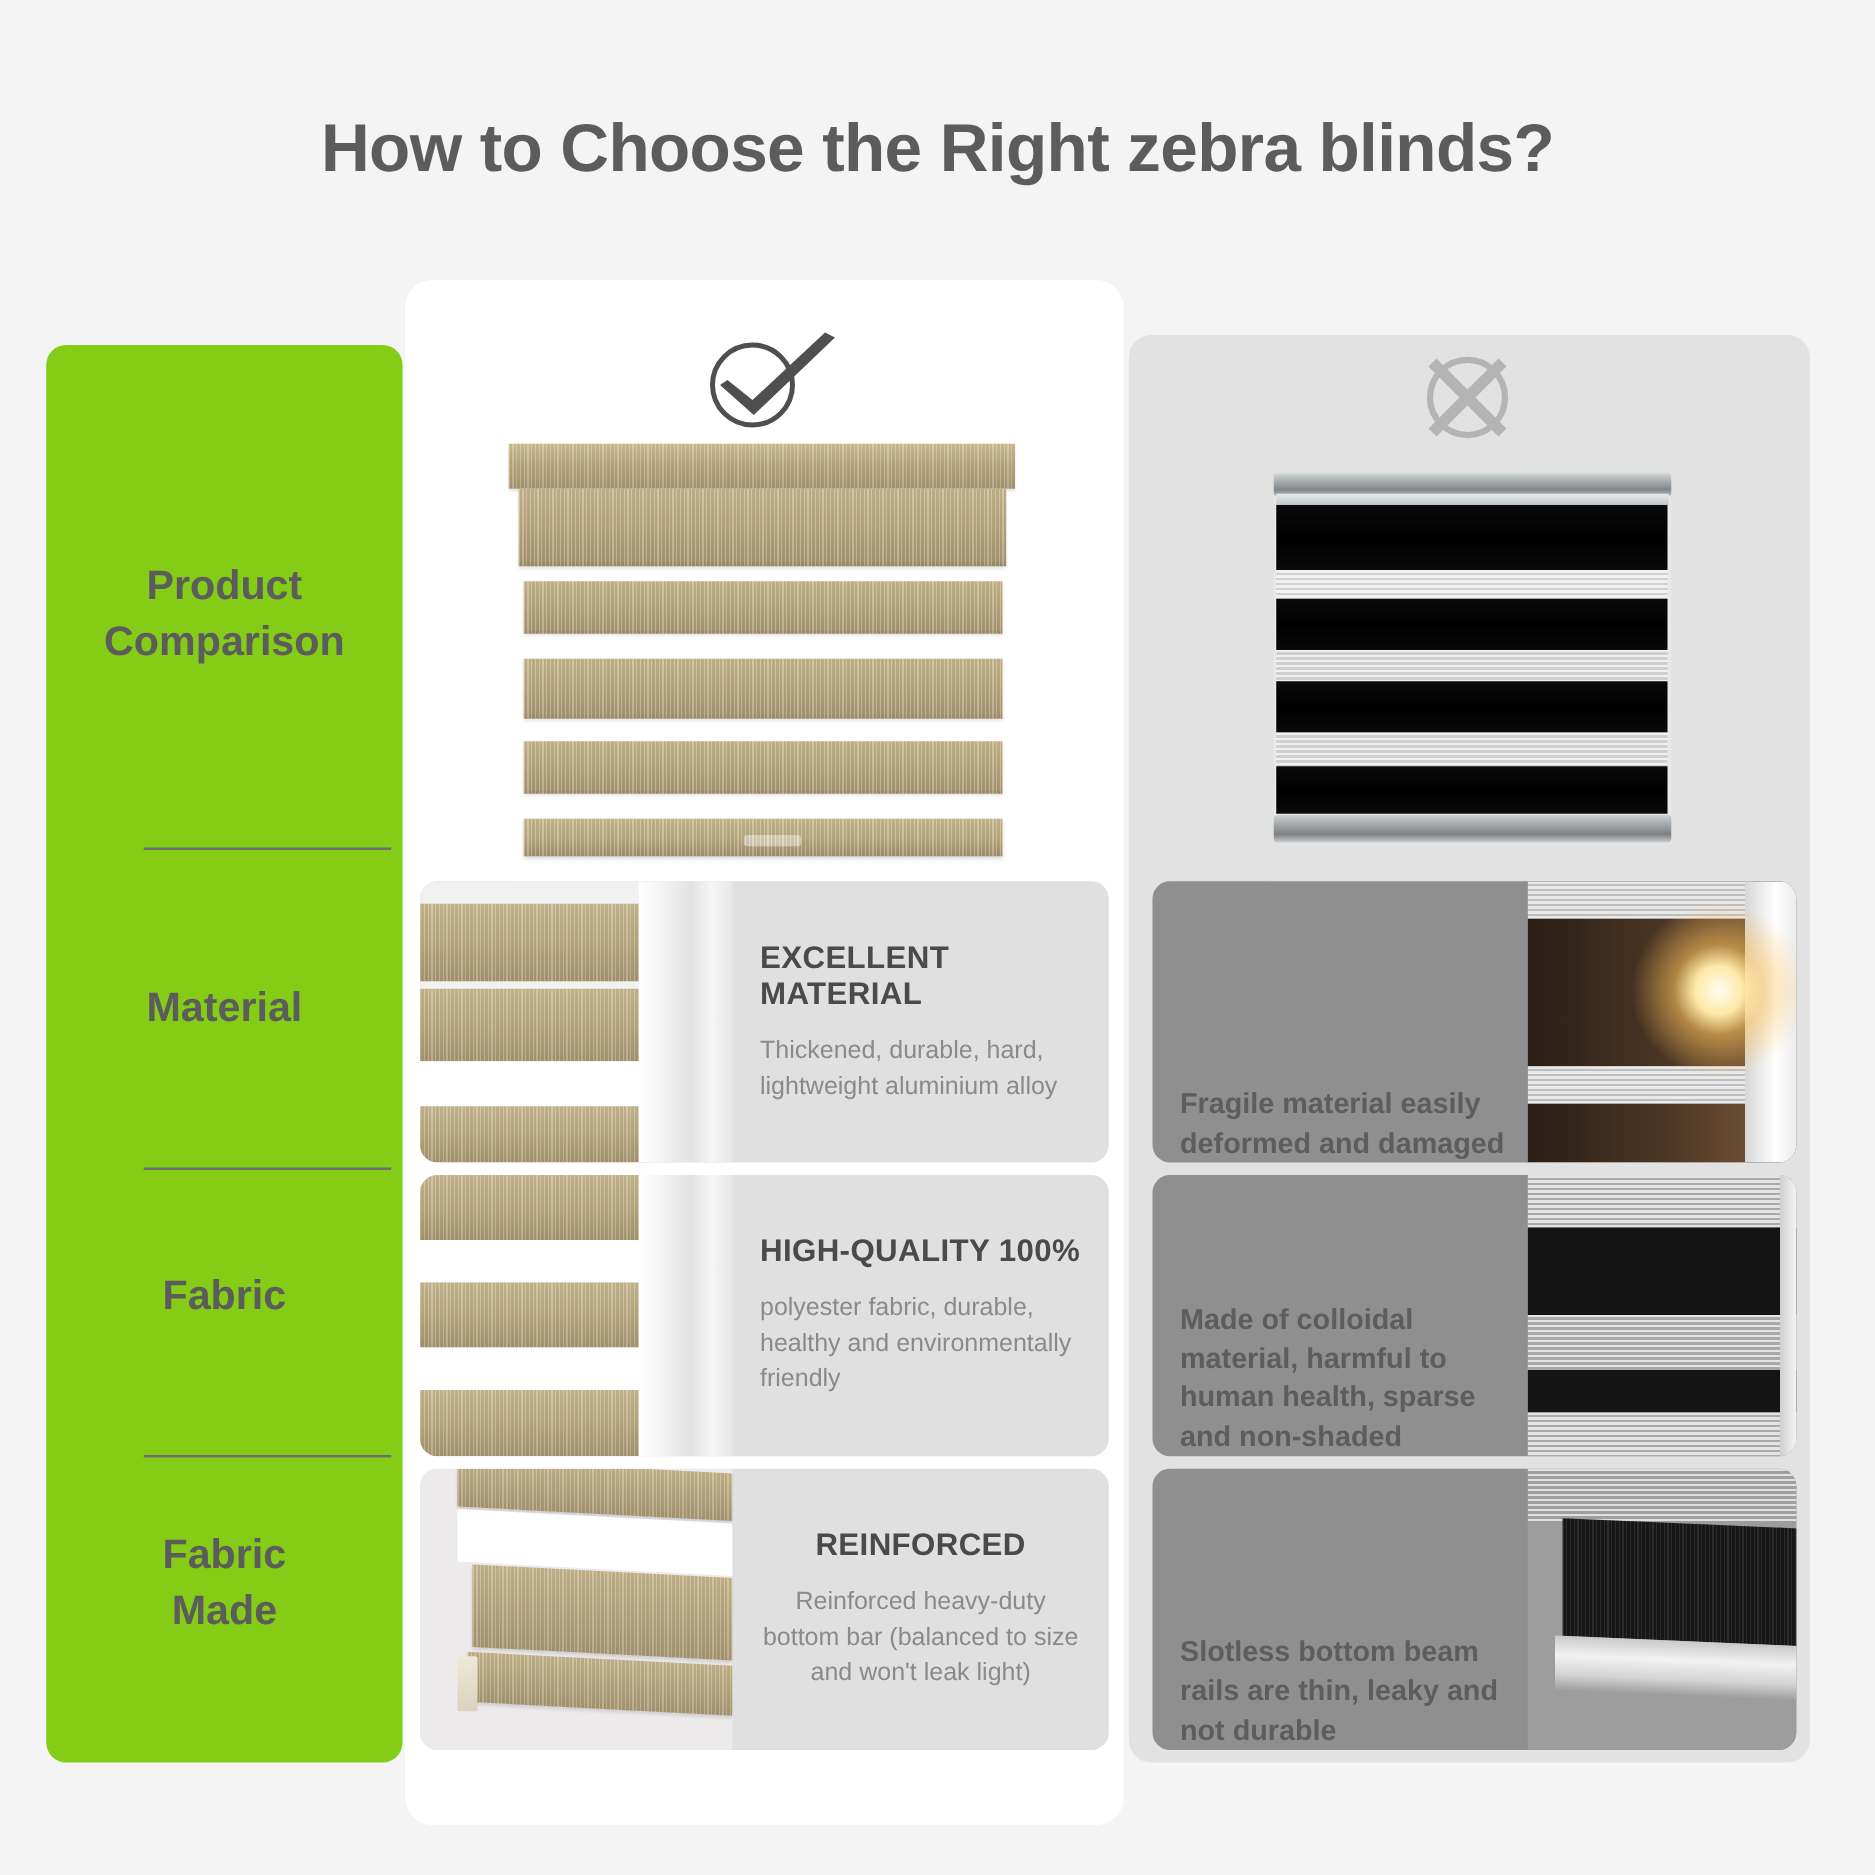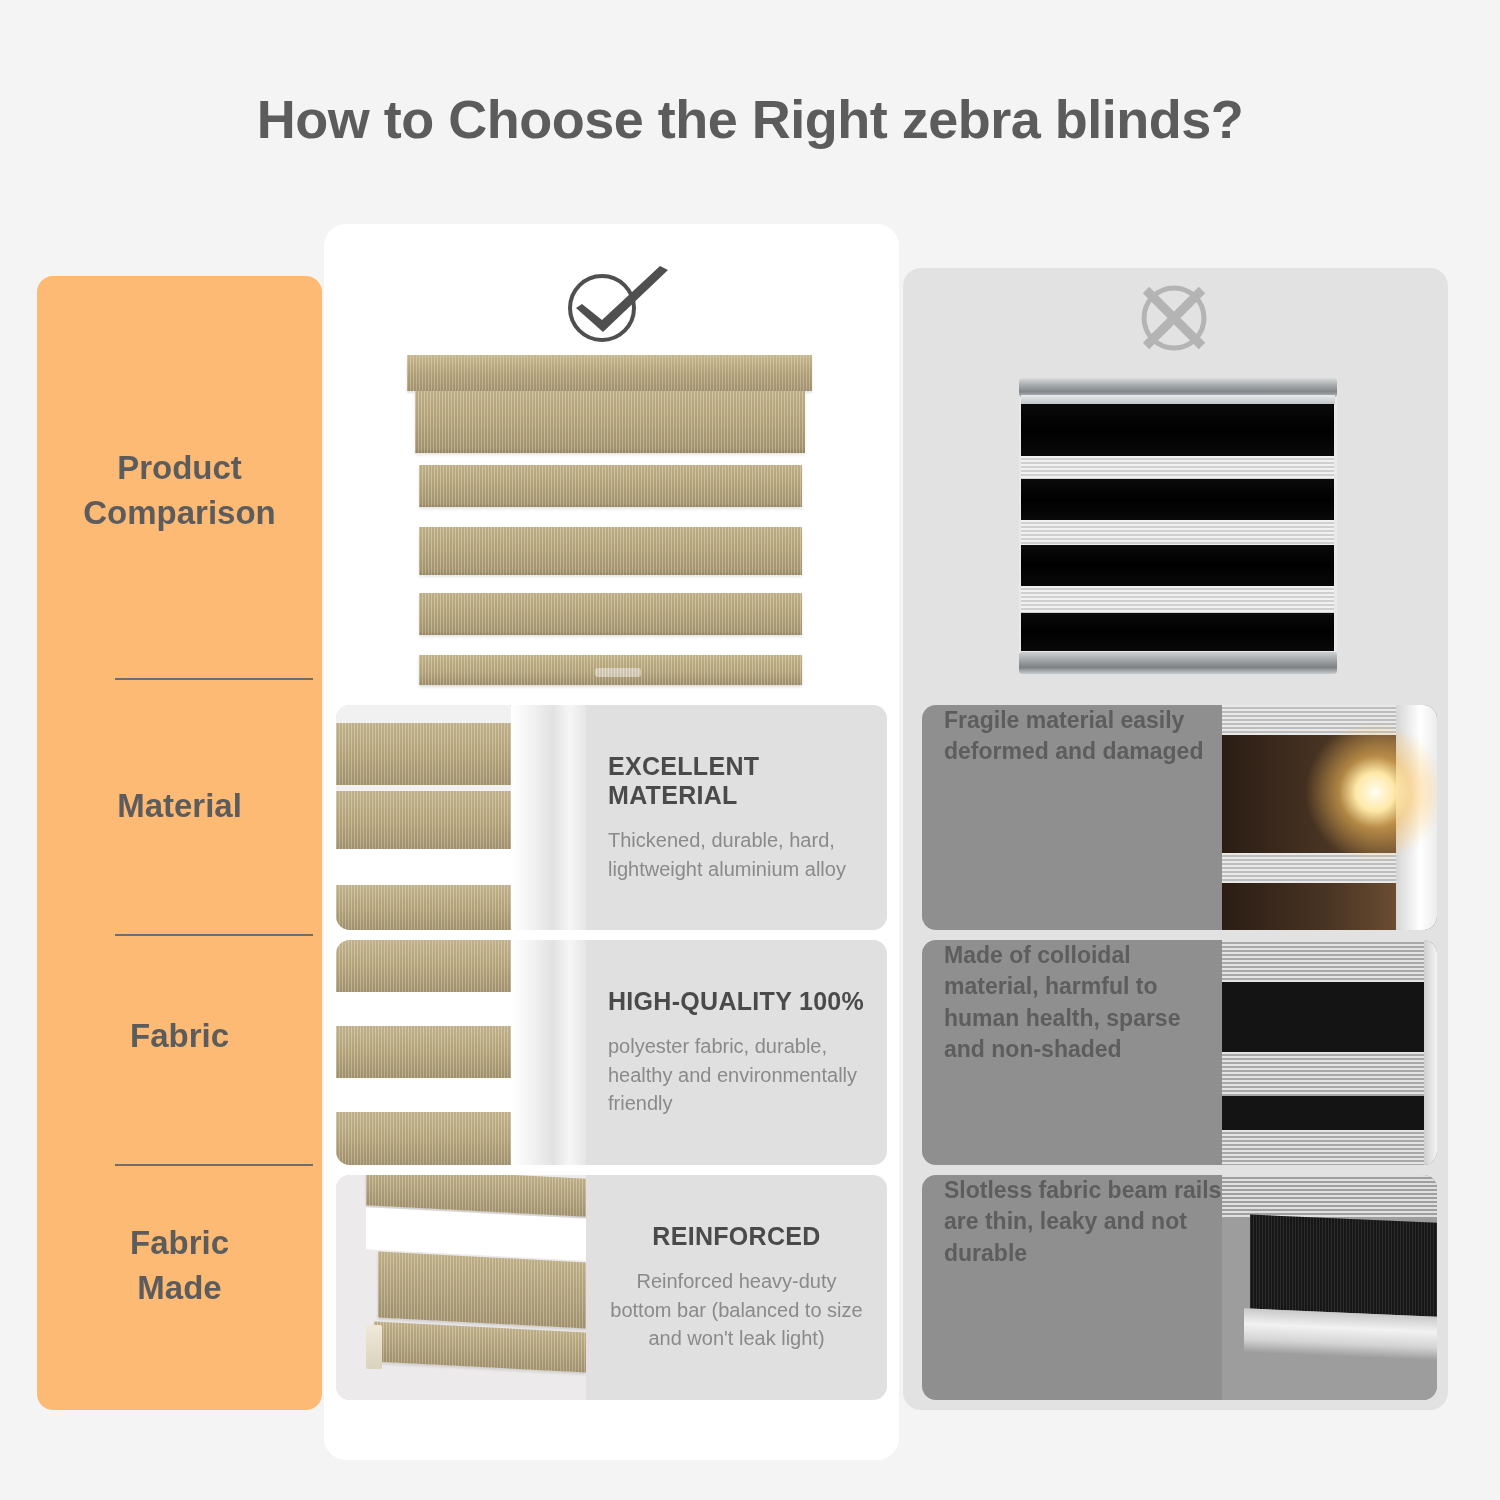--- a/index.html
+++ b/index.html
@@ -26,21 +26,21 @@
     letter-spacing: -0.5px;
   }
 
   
   #label-panel {
     position: absolute;
     left: 37px;
     top: 276px;
     width: 285px;
     height: 1134px;
-    background: #fdba74;
+    background: #84cc16;
     border-radius: 16px;
   }
   .label-cell {
     position: absolute;
     left: 0;
     width: 285px;
     display: flex;
     align-items: center;
     justify-content: center;
     text-align: center;
@@ -169,21 +169,21 @@
 
   .fc-img { position: relative; flex: 0 0 auto; overflow: hidden; }
   .fc-text { flex: 1 1 auto; padding: 0 22px; display: flex; flex-direction: column; justify-content: center; }
 
   .fc-title {
     font-size: 25px; font-weight: bold; color: #4a4a4a;
     letter-spacing: .3px; margin-bottom: 16px;
   }
   .fc-body { font-size: 20px; color: #8a8a8a; line-height: 1.42; }
 
-  .neg-text { flex: 0 0 300px; padding: 0 0 0 22px; display:flex; align-items:flex-start; }
+  .neg-text { flex: 0 0 300px; padding: 0 0 0 22px; display:flex; align-items:flex-end; }
   .neg-body {
     font-size: 23px; font-weight: bold; color: #5d5d5d; line-height: 1.36;
   }
 
   
   .closeup-tan { width: 100%; height: 100%; position: relative; background:#f1f1f1; }
   .ct-slat { position:absolute; left:0; width:72%;
     background: linear-gradient(180deg,#c9b992 0%,#bcab80 50%,#a89772 100%); }
   .ct-slat::after{ content:""; position:absolute; inset:0;
     background: repeating-linear-gradient(90deg, rgba(255,255,255,.2) 0 1px, rgba(0,0,0,.05) 1px 3px); }
@@ -379,21 +379,21 @@
     </div>
   </div>
   <div class="fc-text">
     <div class="fc-title">REINFORCED</div>
     <div class="fc-body">Reinforced heavy-duty bottom bar (balanced to size and won't leak light)</div>
   </div>
 </div>
 
 <div class="feature-card neg" style="top:1175px;height:225px;">
   <div class="neg-text">
-    <div class="neg-body">Slotless fabric beam rails are thin, leaky and not durable</div>
+    <div class="neg-body">Slotless bottom beam rails are thin, leaky and not durable</div>
   </div>
   <div class="fc-img" style="width:265px;height:225px;">
     <div class="thin-art">
       <div class="th-sheer" style="top:0;height:42px;"></div>
       <div class="th-dark" style="left:28px;top:44px;width:205px;height:94px;transform:skewY(2.5deg);"></div>
       <div class="th-rail" style="left:22px;top:138px;width:212px;height:44px;transform:skewY(2.5deg);"></div>
     </div>
   </div>
 </div>
 

